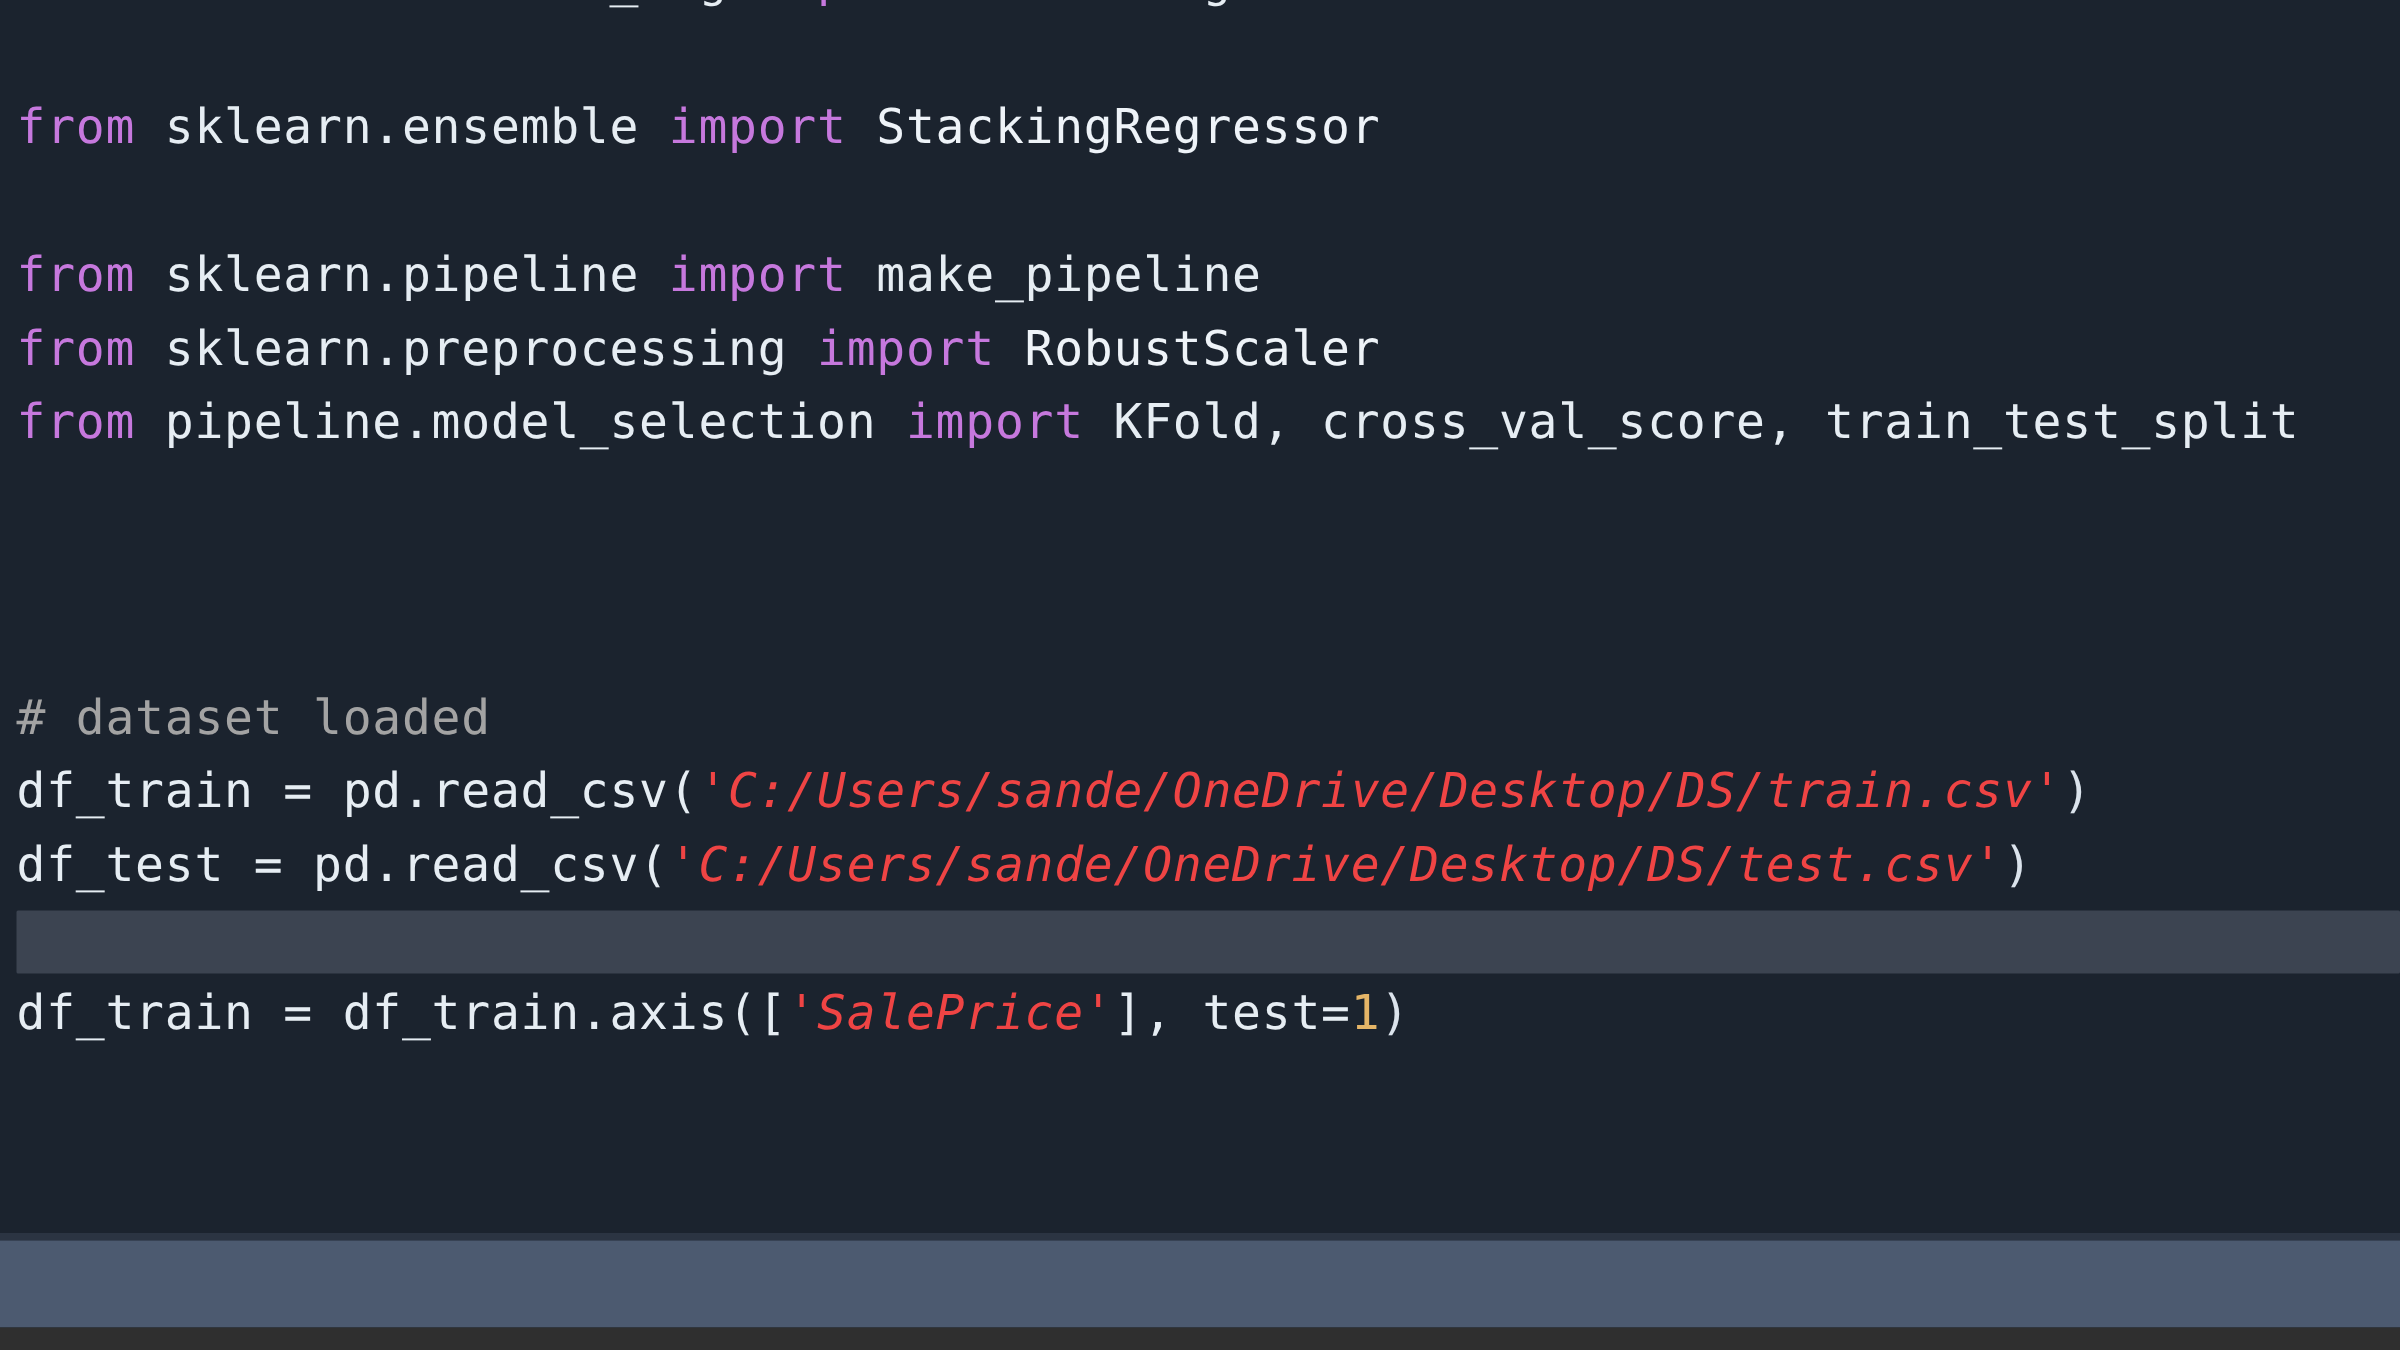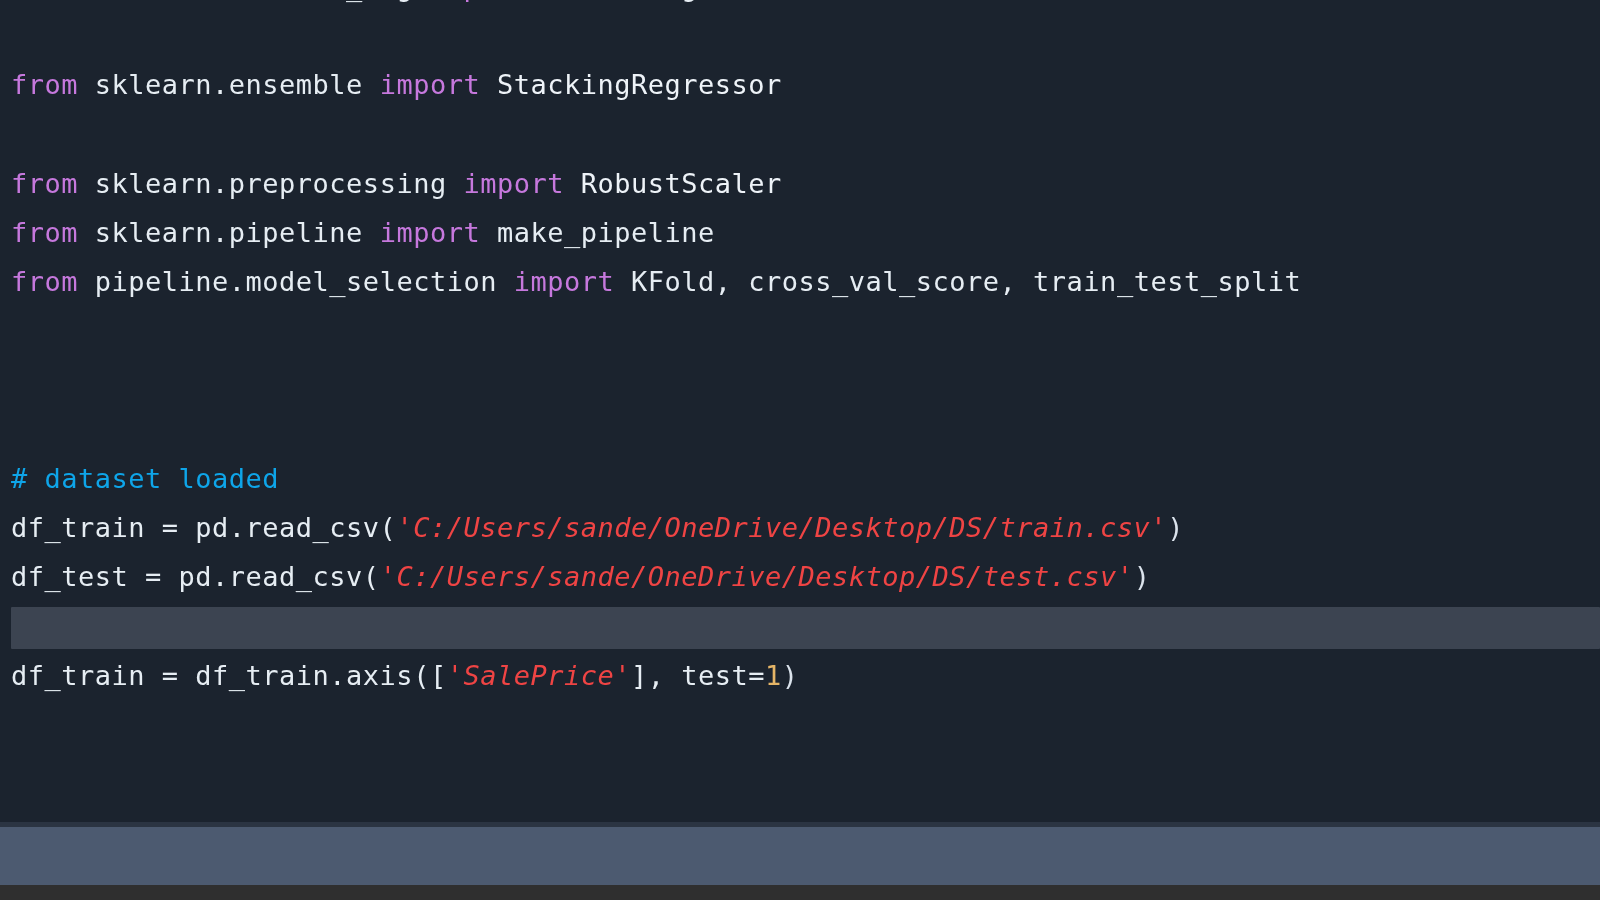--- a/index.html
+++ b/index.html
@@ -40,21 +40,21 @@
     top: -38px;
     width: 1600px;
   }
 
   .line {
     position: relative;
     height: 49.2px;
     line-height: 49.2px;
     white-space: pre;
     font-family: "DejaVu Sans Mono", "Liberation Mono", monospace;
-    font-size: 27px;
+    font-size: 32px;
     letter-spacing: 0.5px;
     color: #d7dfe8;
     padding-left: 11px;
     box-sizing: border-box;
   }
 
   
   .line.selected {
     background: transparent;
   }
@@ -67,21 +67,21 @@
     background: #3c4451;
     border-radius: 1px;
   }
 
   
   .kw      { color: #c678dd; }   
   .id      { color: #e6edf3; }   
   .cls     { color: #eef3f8; }   
   .str     { color: #ef4444; font-style: italic; }
   .num     { color: #e5b567; }
-  .cmt     { color: #0ea5e9; margin-top: 28px; }
+  .cmt     { color: #a3a3a3; margin-top: 28px; }
   .punct   { color: #dbe3ec; }
 
   
   .bottom-divider {
     position: absolute;
     left: 0;
     top: 822px;
     width: 1600px;
     height: 5px;
     background: #2b3442;
@@ -109,22 +109,22 @@
 <body>
 
 <div id="app">
 
   <div class="editor">
     <div class="code-scroll" id="code-lines">
         <div class="line"><span class="id">                    </span><span class="id">_</span><span class="id">  </span><span class="id">g</span><span class="id">   </span><span class="kw">p</span><span class="id">            </span><span class="id">g</span></div>
         <div class="line"><span class="id"></span></div>
         <div class="line"><span class="kw">from</span><span class="id"> sklearn.ensemble </span><span class="kw">import</span><span class="cls"> StackingRegressor</span></div>
         <div class="line"><span class="id"></span></div>
+        <div class="line"><span class="kw">from</span><span class="id"> sklearn.pipeline </span><span class="kw">import</span><span class="id"> make_pipeline</span></div>
         <div class="line"><span class="kw">from</span><span class="id"> sklearn.preprocessing </span><span class="kw">import</span><span class="cls"> RobustScaler</span></div>
-        <div class="line"><span class="kw">from</span><span class="id"> sklearn.pipeline </span><span class="kw">import</span><span class="id"> make_pipeline</span></div>
         <div class="line"><span class="kw">from</span><span class="id"> pipeline.model_selection </span><span class="kw">import</span><span class="id"> KFold, cross_val_score, train_test_split</span></div>
         <div class="line"><span class="id"></span></div>
         <div class="line"><span class="id"></span></div>
         <div class="line"><span class="id"></span></div>
         <div class="line"><span class="cmt"># dataset loaded</span></div>
         <div class="line"><span class="id">df_train = pd.read_csv(</span><span class="str">'C:/Users/sande/OneDrive/Desktop/DS/train.csv'</span><span class="punct">)</span></div>
         <div class="line"><span class="id">df_test = pd.read_csv(</span><span class="str">'C:/Users/sande/OneDrive/Desktop/DS/test.csv'</span><span class="punct">)</span></div>
         <div class="line selected"><div class="sel-band"></div><span class="id"></span></div>
         <div class="line"><span class="id">df_train = df_train.axis([</span><span class="str">'SalePrice'</span><span class="id">], test=</span><span class="num">1</span><span class="punct">)</span></div>
         <div class="line"><span class="id"></span></div>

